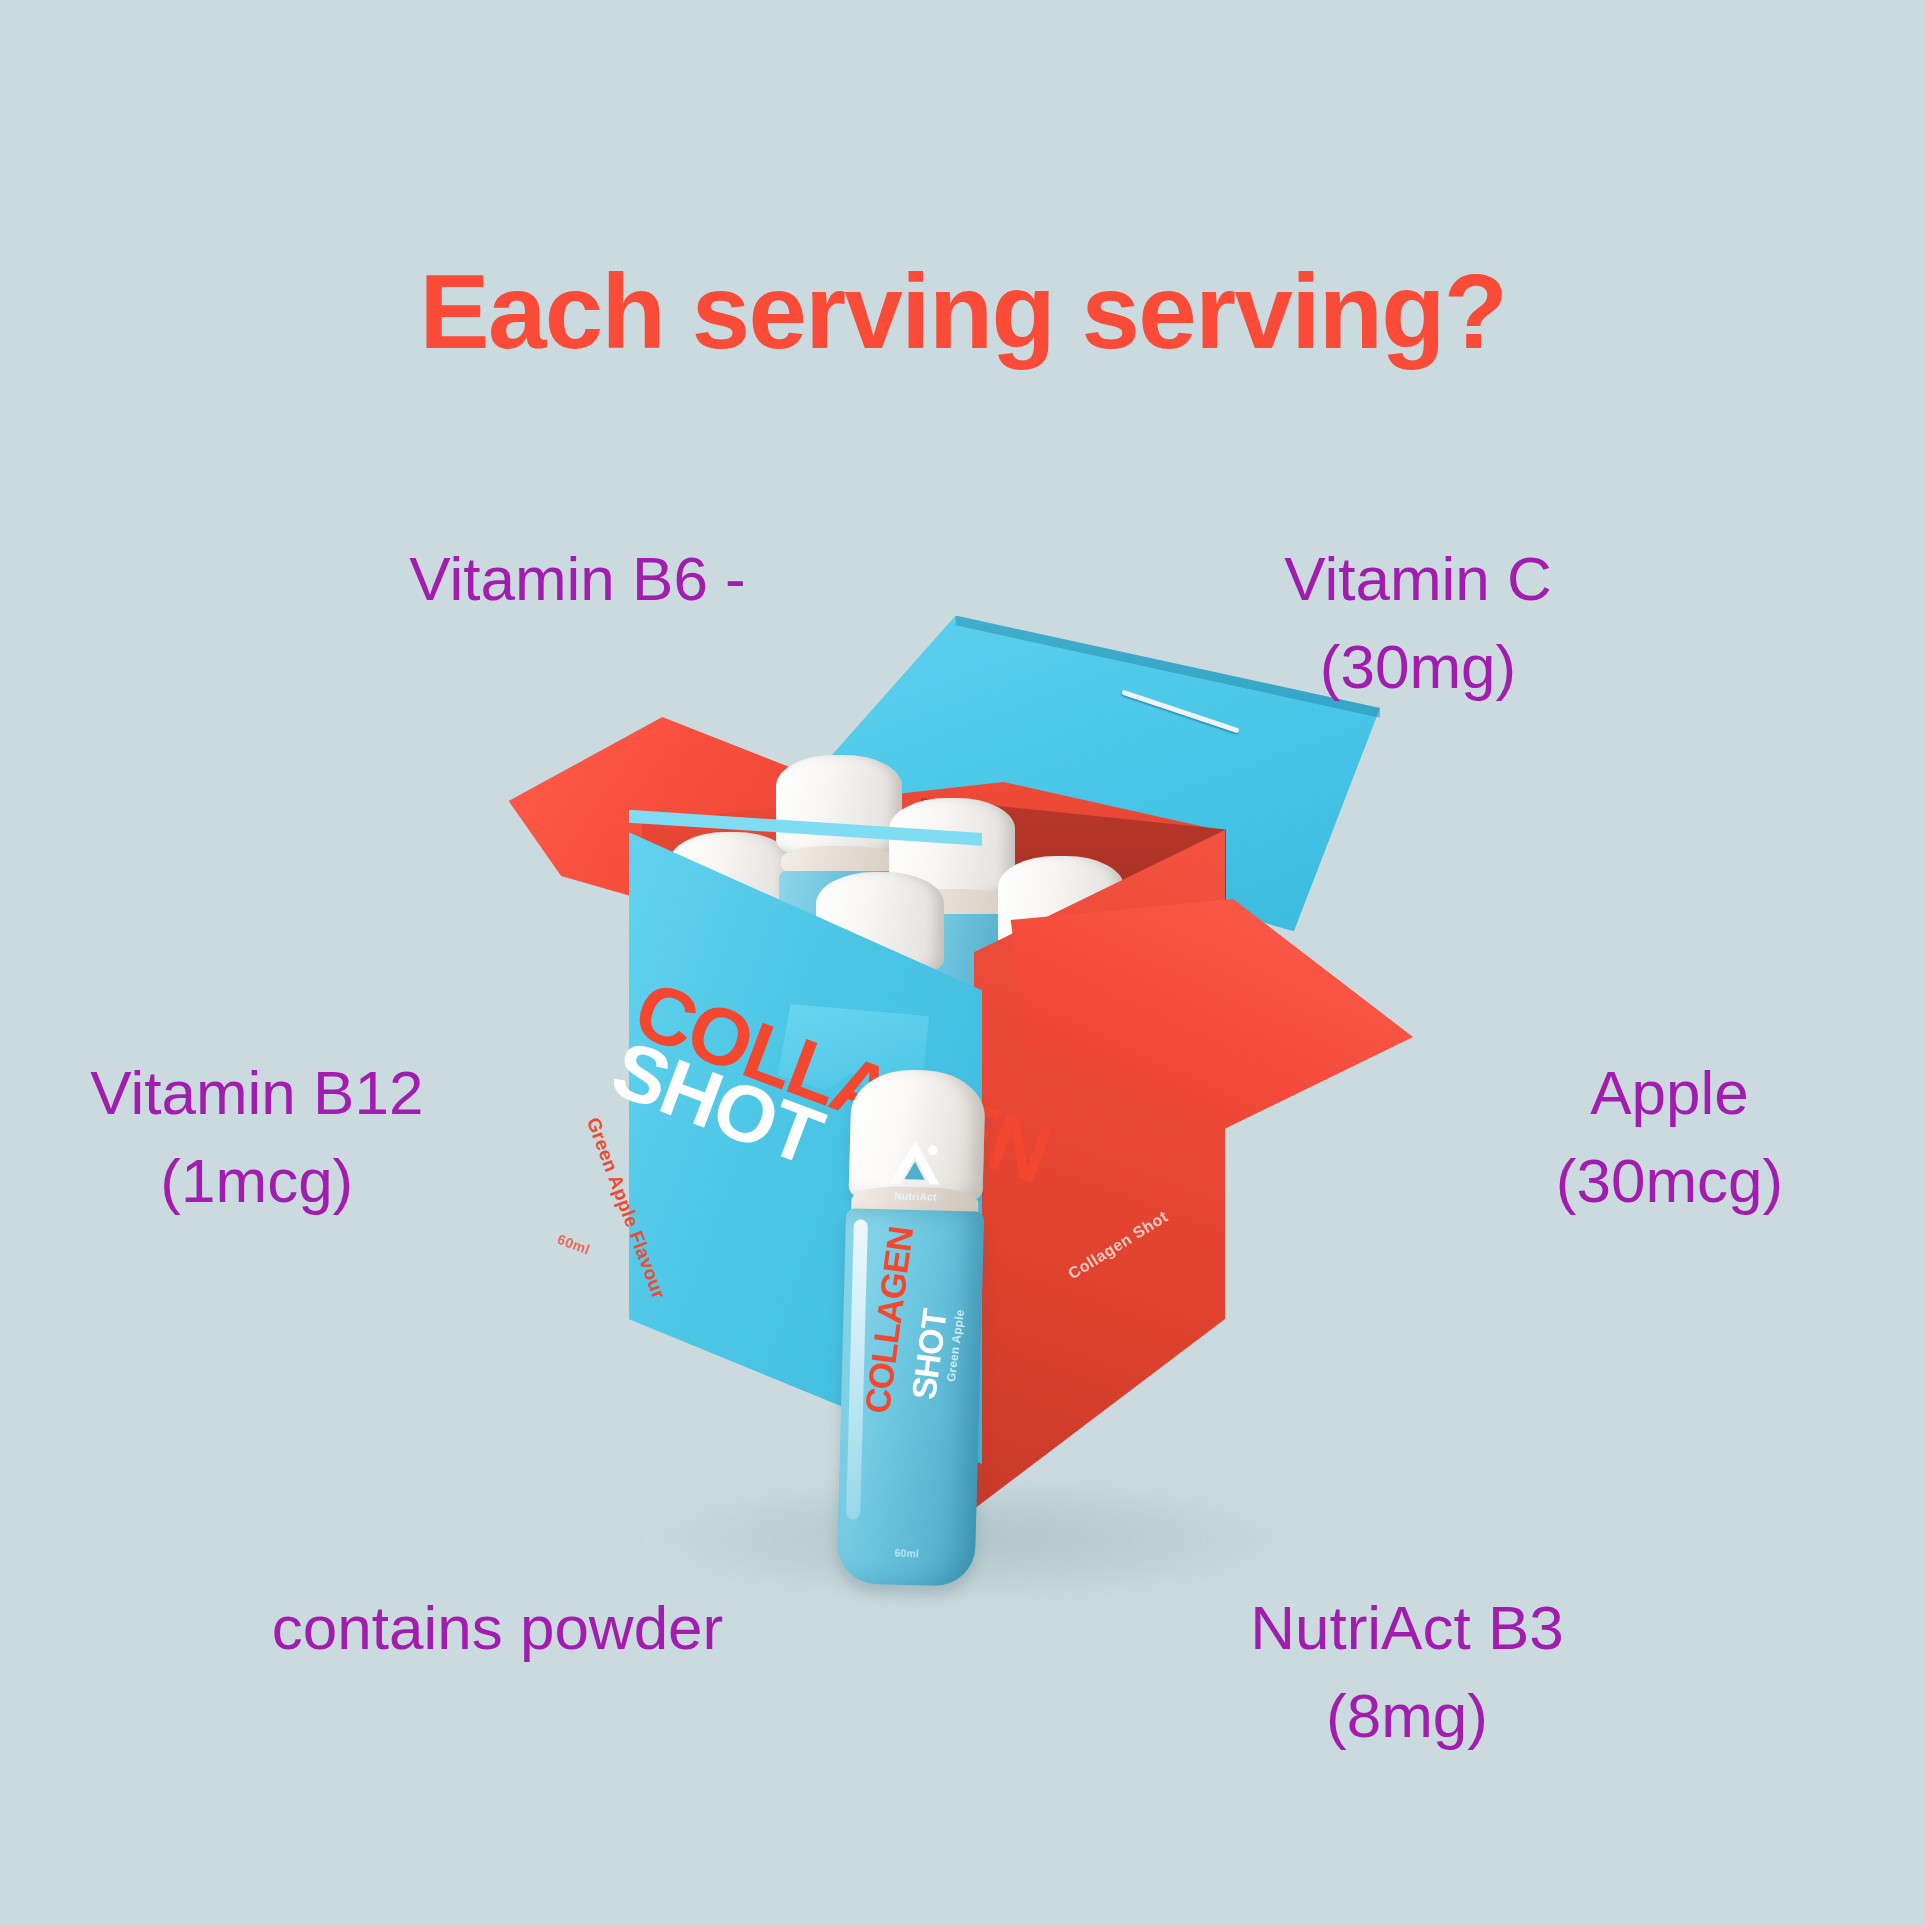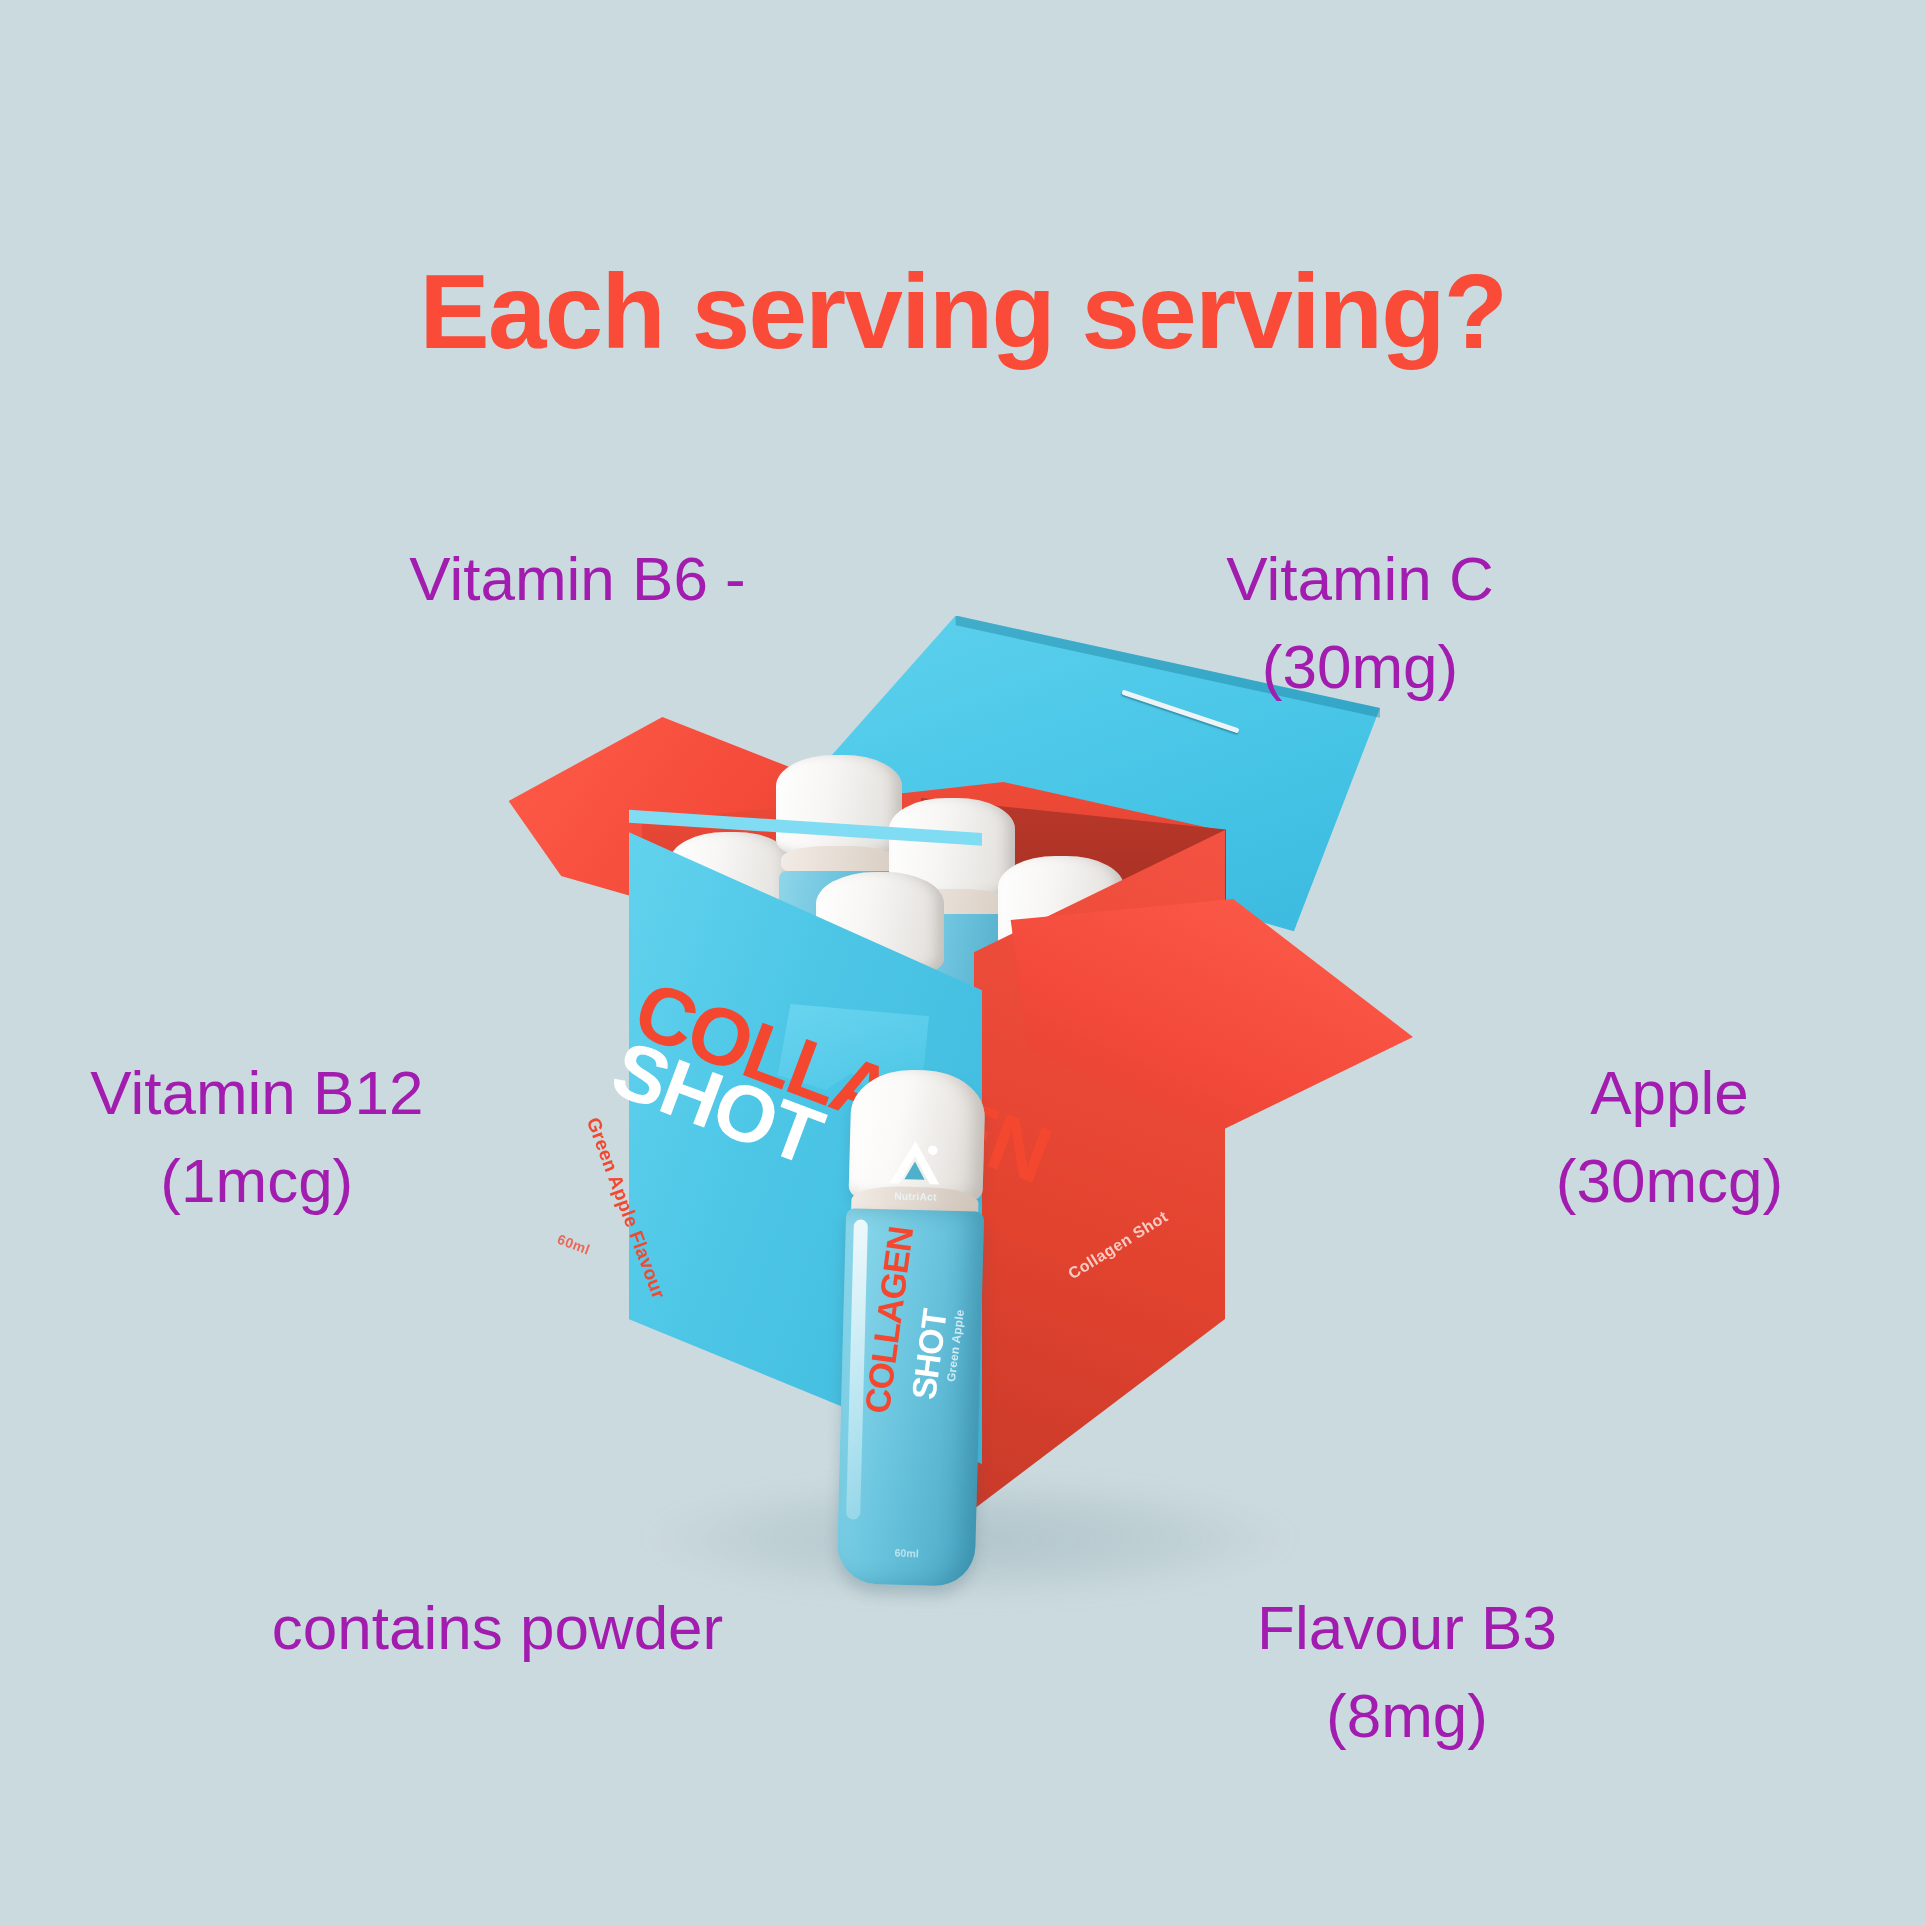--- a/index.html
+++ b/index.html
@@ -29,21 +29,21 @@
     text-align:center;
     color:#a21caf;
     font-size:62px;
     font-weight:normal;
     line-height:1.42;
     white-space:nowrap;
   }
   .label .l2{display:block;}
 
   #lbl-b6   {left:235px;  top:535px; width:685px;}
-  #lbl-c    {left:1012px; top:535px; width:696px;}
+  #lbl-c    {left:1070px; top:535px; width:696px;}
   #lbl-b12  {left:-10.7px;  top:1049px; width:535px;}
   #lbl-biotin{left:1402px;top:1049px; width:535px;}
   #lbl-coll {left:139px;  top:1584px; width:717px;}
   #lbl-b3   {left:1059px; top:1584px; width:696px;}
 
   
   #product{
     position:absolute;
     left:514px;top:621px;
     width:920px;height:1006px;
@@ -386,18 +386,18 @@
   <div class="label" id="lbl-biotin">
     <span>Apple</span>
     <span class="l2">(30mcg)</span>
   </div>
 
   <div class="label" id="lbl-coll">
     <span>contains powder</span>
   </div>
 
   <div class="label" id="lbl-b3">
-    <span>Flavour B3</span>
+    <span>NutriAct B3</span>
     <span class="l2">(8mg)</span>
   </div>
 
 </div>
 
 
 </body></html>

